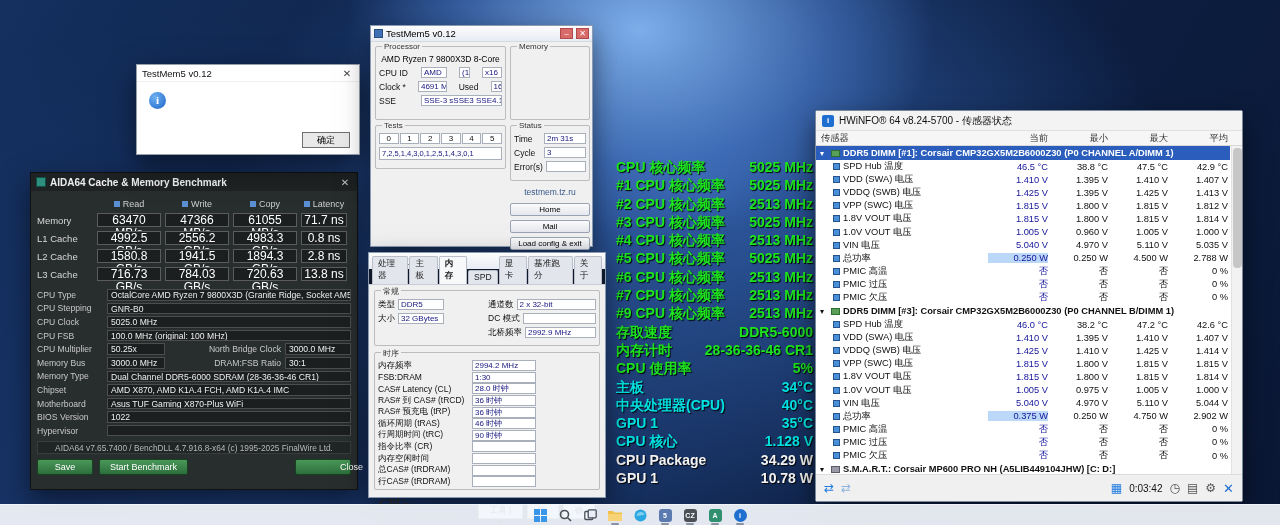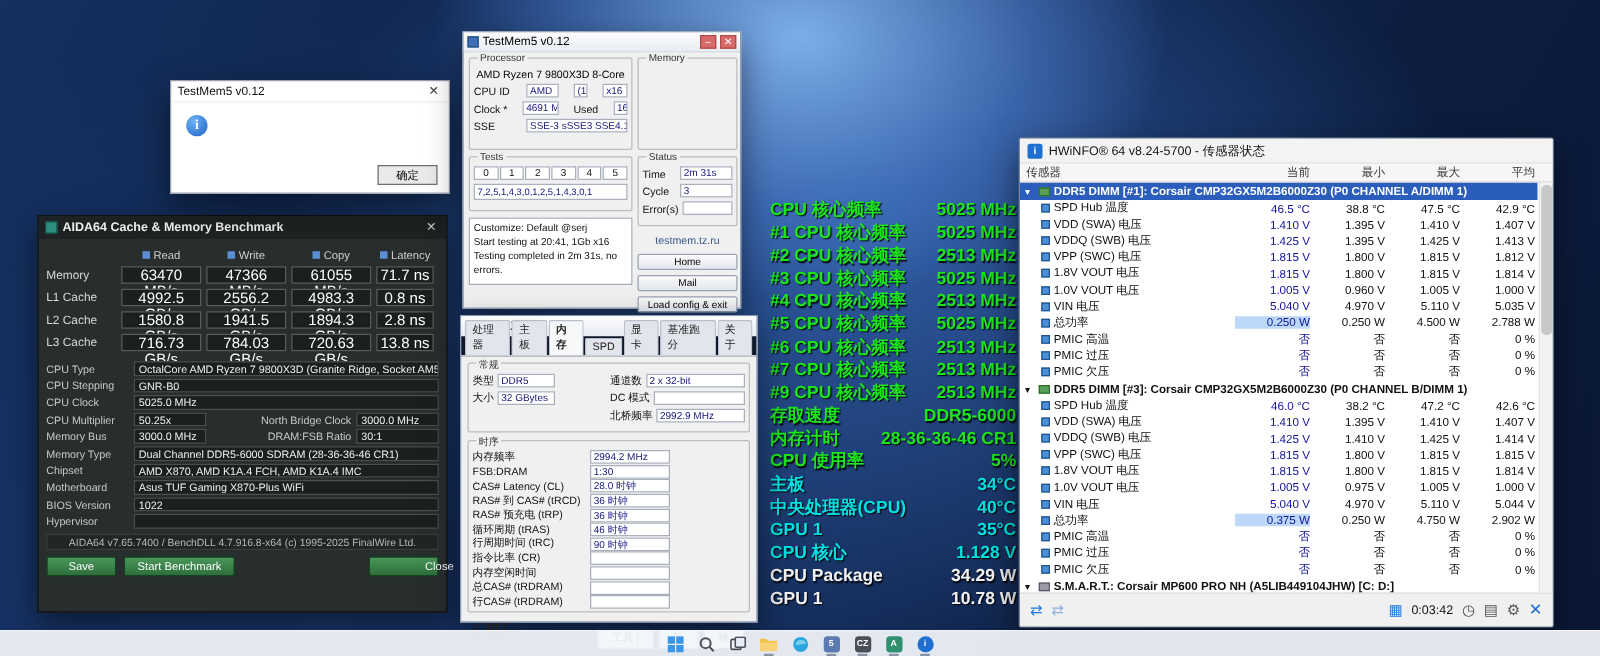--- a/index.html
+++ b/index.html
@@ -324,20 +324,25 @@
           <div class="ai-row">
           <span class="ai-label">CPU Stepping</span>
           <span class="ai-box">GNR-B0</span>
 
         </div>
           <div class="ai-row">
           <span class="ai-label">CPU Clock</span>
           <span class="ai-box">5025.0 MHz</span>
 
         </div>
+          <div class="ai-row">
+          <span class="ai-label">CPU FSB</span>
+          <span class="ai-box">100.0 MHz (original: 100 MHz)</span>
+
+        </div>
           <div class="ai-row split">
           <span class="ai-label">CPU Multiplier</span>
           <span class="ai-box">50.25x</span>
           <span class="ai-label2">North Bridge Clock</span>
           <span class="ai-box2">3000.0 MHz</span>
         </div>
           <div class="ai-row split">
           <span class="ai-label">Memory Bus</span>
           <span class="ai-box">3000.0 MHz</span>
           <span class="ai-label2">DRAM:FSB Ratio</span>
@@ -426,25 +431,20 @@
           <div class="tests-grid">
               <span>0</span>
               <span>1</span>
               <span>2</span>
               <span>3</span>
               <span>4</span>
               <span>5</span>
             </div>
           <div class="seq-box">7,2,5,1,4,3,0,1,2,5,1,4,3,0,1</div>
         </div>
-        <div class="logbox">
-            <div>Customize: Default @serj</div>
-            <div>Start testing at 20:41, 1Gb x16</div>
-            <div>Testing completed in 2m 31s, no errors.</div>
-          </div>
       </div>
       <div class="tm5col-r">
         <div class="gb" style="height:74px;">
           <span class="cap">Memory</span>
         </div>
         <div class="gb" style="height:56px;">
           <span class="cap">Status</span>
           <div>
               <div class="mem-row">
               <span class="tlabel">Time</span>

